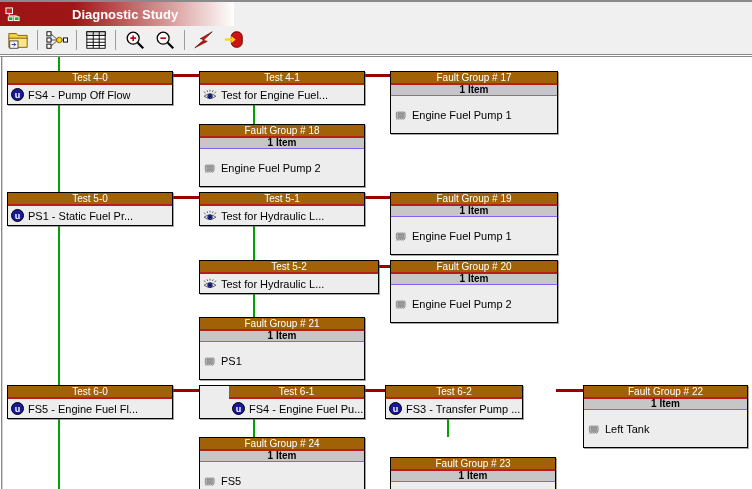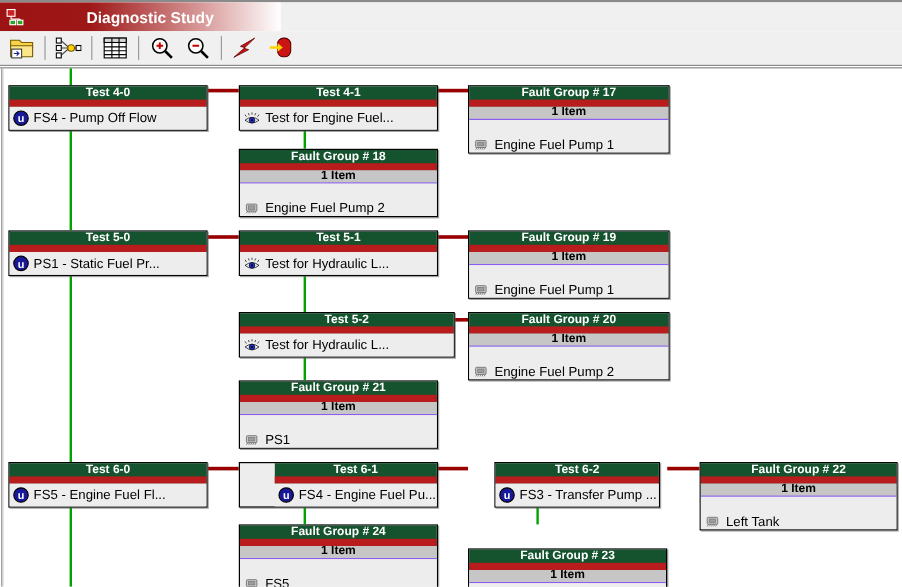--- a/index.html
+++ b/index.html
@@ -33,35 +33,35 @@
     border-top:1px solid #8a8a8a;
   }
   .left-border{position:absolute;left:1px;top:0;width:1px;height:100%;background:#8a8a8a;}
   .left-border2{position:absolute;left:2px;top:0;width:1px;height:100%;background:#d4d4d4;}
   .edge{position:absolute;z-index:1;}
   .node{
     position:absolute;z-index:2;border:1px solid #000;background:#ededed;
     box-sizing:border-box;box-shadow:1px 1px 0 rgba(90,90,90,.55);
   }
   .nh{
-    height:11px;line-height:11px;background:#14532d;color:#fff;
-    font-size:10px;font-weight:bold;text-align:center;
-    border-bottom:6px solid #b91c1c;white-space:nowrap;overflow:hidden;
+    height:11px;line-height:11px;background:#a16207;color:#fff;
+    font-size:10px;font-weight:normal;text-align:center;
+    border-bottom:2px solid #b91c1c;white-space:nowrap;overflow:hidden;
   }
   .nc{
     height:10px;line-height:10px;background:#c6c6c6;color:#000;
     font-size:10px;font-weight:bold;text-align:center;
     border-bottom:1px solid #8b5cf6;white-space:nowrap;overflow:hidden;
   }
   .nb{
     height:19px;display:flex;align-items:center;gap:4px;
     padding-left:3px;background:#ededed;font-size:11px;color:#000;
     white-space:nowrap;overflow:hidden;
   }
-  .node.fault .nb{height:27px;align-items:flex-end;}
+  .node.fault .nb{height:37px;}
   .nicon{display:flex;align-items:center;flex:0 0 auto;}
   .u-ball{
     width:13px;height:13px;border-radius:50%;background:#18189a;color:#fff;
     font-size:9px;font-weight:bold;display:inline-flex;align-items:center;
     justify-content:center;border:1px solid #000;box-sizing:border-box;
   }
 </style>
 </head>
 <body>
 
@@ -314,21 +314,21 @@
     </div>
     <div class="node test" style="left: 199px; top: 328px; width: 166px; padding-left: 29px;">
       <div class="nh">Test 6-1</div>
       <div class="nb">
         <span class="nicon">
           <span class="u-ball">u</span>
         </span>
         <span>FS4 - Engine Fuel Pu...</span>
       </div>
     </div>
-    <div class="node test" style="left: 412px; top: 328px; width: 138px;">
+    <div class="node test" style="left: 385px; top: 328px; width: 138px;">
       <div class="nh">Test 6-2</div>
       <div class="nb">
         <span class="nicon">
           <span class="u-ball">u</span>
         </span>
         <span>FS3 - Transfer Pump ...</span>
       </div>
     </div>
     <div class="node fault" style="left: 583px; top: 328px; width: 165px;">
       <div class="nh">Fault Group # 22</div>

